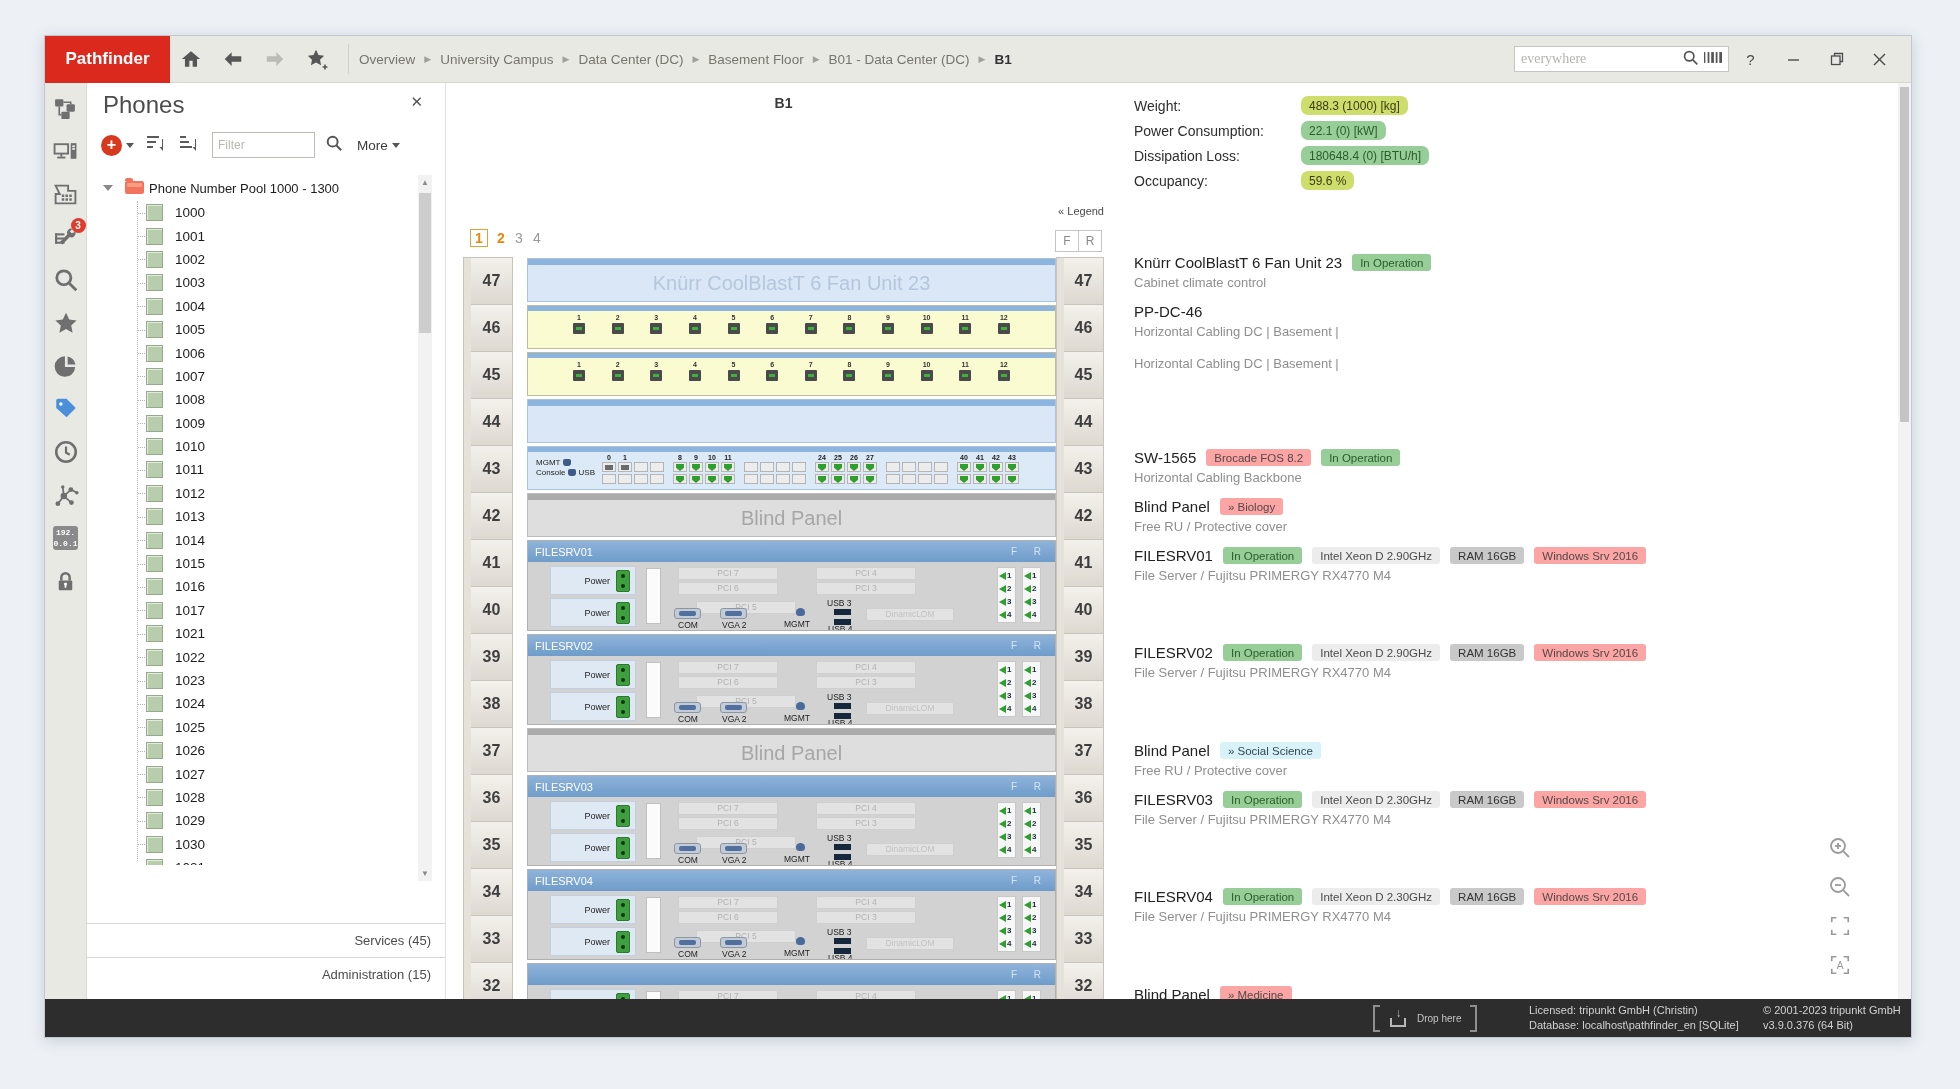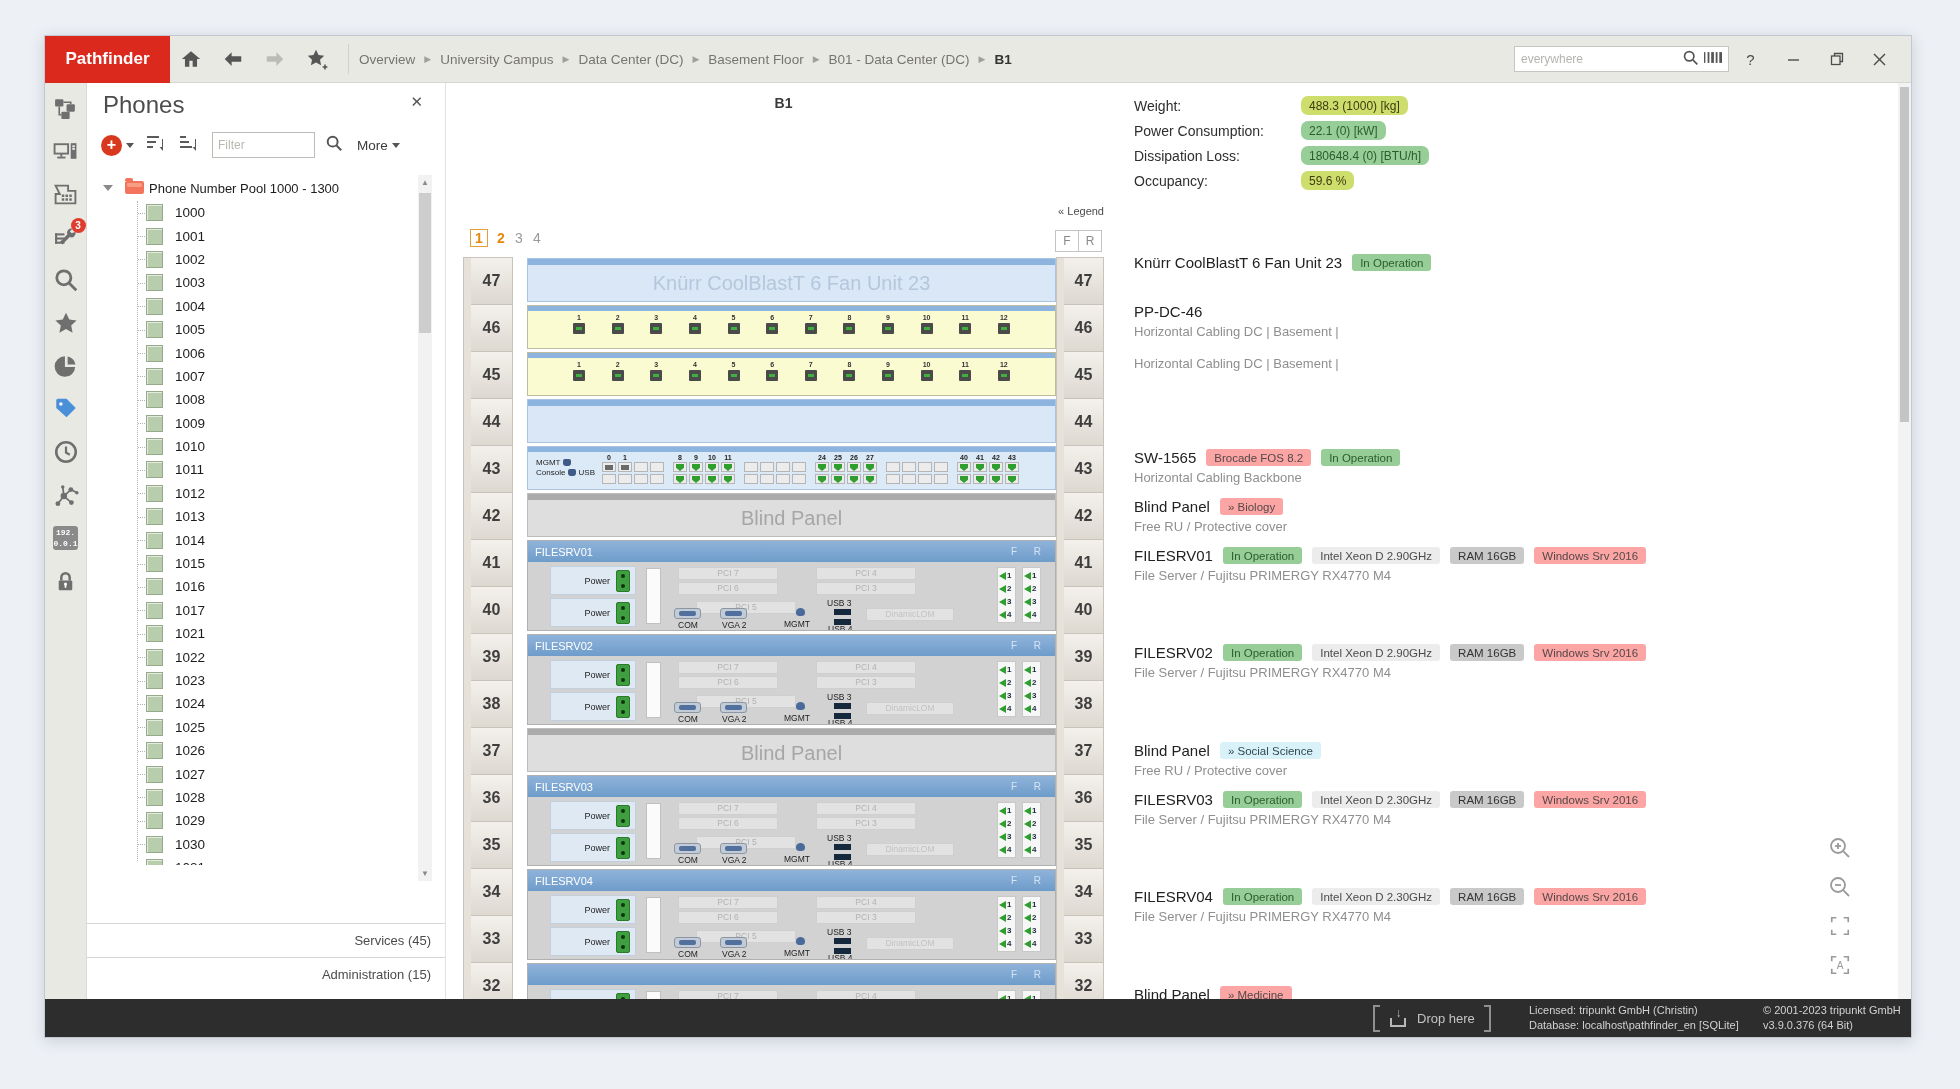--- a/index.html
+++ b/index.html
@@ -11,21 +11,21 @@
   #topbar{position:absolute;left:0;top:0;right:0;height:47px;background:#e9e9e4;border-bottom:1px solid #d6d6d0;display:flex;align-items:center;}
   #logo{width:125px;height:47px;background:#dc291e;color:#fff;font-size:17px;font-weight:bold;display:flex;align-items:center;justify-content:center;flex:none;}
   .tb-ico{width:42px;height:47px;display:flex;align-items:center;justify-content:center;flex:none;}
   .tb-ico svg{display:block;}
   .tb-divider{width:1px;height:30px;background:#d2d2ca;margin:0 10px;flex:none;}
   #breadcrumb{display:flex;align-items:center;gap:9px;font-size:13.5px;color:#76766e;white-space:nowrap;}
   .bc-sep{font-size:9px;color:#a0a098;}
   .bc-last{color:#333;font-weight:bold;}
   #topbar-right{margin-left:auto;display:flex;align-items:center;padding-right:10px;}
   #searchbox{width:215px;height:26px;background:#fff;border:1px solid #c6c6c0;display:flex;align-items:center;padding:0 6px;}
-  #searchbox input{border:none;outline:none;flex:1;font-size:12px;color:#0f172a;font-family:Liberation Sans, sans-serif;min-width:0;}
+  #searchbox input{border:none;outline:none;flex:1;font-size:14px;color:#0f172a;font-family:Liberation Serif, serif;min-width:0;}
   #searchbox input::placeholder{color:#b4b4ae;}
   .sb-ico{flex:none;margin-left:5px;}
   .win-btn{width:43px;height:47px;display:flex;align-items:center;justify-content:center;font-size:15px;color:#4c4c4c;}
   
   #content{position:absolute;left:0;top:47px;right:0;height:918px;background:#fff;display:flex;}
   #iconstrip{width:42px;height:100%;background:#e9e9e4;border-right:1px solid #dadad4;display:flex;flex-direction:column;align-items:center;padding-top:12px;gap:17px;flex:none;}
   .is-ico{width:26px;height:26px;position:relative;display:flex;align-items:center;justify-content:center;}
   .is-badge{position:absolute;right:-7px;top:-6px;width:15px;height:15px;border-radius:50%;background:#e03c2e;color:#fff;font-size:10px;font-weight:bold;display:flex;align-items:center;justify-content:center;}
   .ipbox{width:25px;height:24px;background:#8a8a8a;border-radius:3px;color:#fff;font-size:8px;font-weight:bold;line-height:11px;text-align:center;padding-top:1px;font-family:"Liberation Mono","DejaVu Sans Mono",monospace;}
   
@@ -144,21 +144,21 @@
   #det-scroll{position:absolute;right:0;top:0;width:13px;height:918px;background:#f3f3f3;}
   #det-thumb{position:absolute;left:2px;top:4px;width:9px;height:335px;background:#c4c4c4;}
   
   #statusbar{position:absolute;left:0;bottom:0;right:0;height:38px;background:#2d2d2d;color:#cfcfcf;}
   #drop-group{position:absolute;left:1328px;top:0;height:38px;display:flex;align-items:center;gap:9px;color:#c4c4c4;}
   .brk{width:7px;height:27px;border:2px solid #8f8f8f;}
   .brk.l{border-right:none;} .brk.r{border-left:none;}
   #drop-ico{position:relative;width:19px;height:18px;}
   #drop-ico .arr{position:absolute;left:0;top:-3px;width:100%;text-align:center;font-size:12px;color:#b8b8b8;}
   #drop-ico .tray{position:absolute;left:1px;bottom:0;width:16px;height:9px;border:2px solid #b8b8b8;border-top:none;}
-  #drop-label{font-size:13px;}
+  #drop-label{font-size:10px;}
   .sb-block{position:absolute;top:4px;font-size:11px;line-height:15px;color:#d2d2d2;}
   #sb-license{left:1484px;} #sb-version{left:1718px;}
 </style>
 </head>
 <body>
 
 <div id="window">
 
   <div id="topbar">
     <div id="logo">Pathfinder</div>
@@ -1161,20 +1161,21 @@
             <span class="stat-label">Occupancy:</span>
             <span class="bdg lime">59.6 %</span>
           </div>
         </div>
       <div id="ditems">
           <div class="ditem" style="top: 171px;">
             <div class="ditem-head">
               <span class="ditem-title">Knürr CoolBlastT 6 Fan Unit 23</span>
               <span class="bdg green">In Operation</span>
             </div>
+            <div class="ditem-sub">Cabinet climate control</div>
           </div>
           <div class="ditem" style="top: 220px;">
             <div class="ditem-head">
               <span class="ditem-title">PP-DC-46</span>
             </div>
             <div class="ditem-sub">Horizontal Cabling DC | Basement |</div>
           </div>
           <div class="ditem" style="top: 269px;">
             <div class="ditem-sub">Horizontal Cabling DC | Basement |</div>
           </div>

